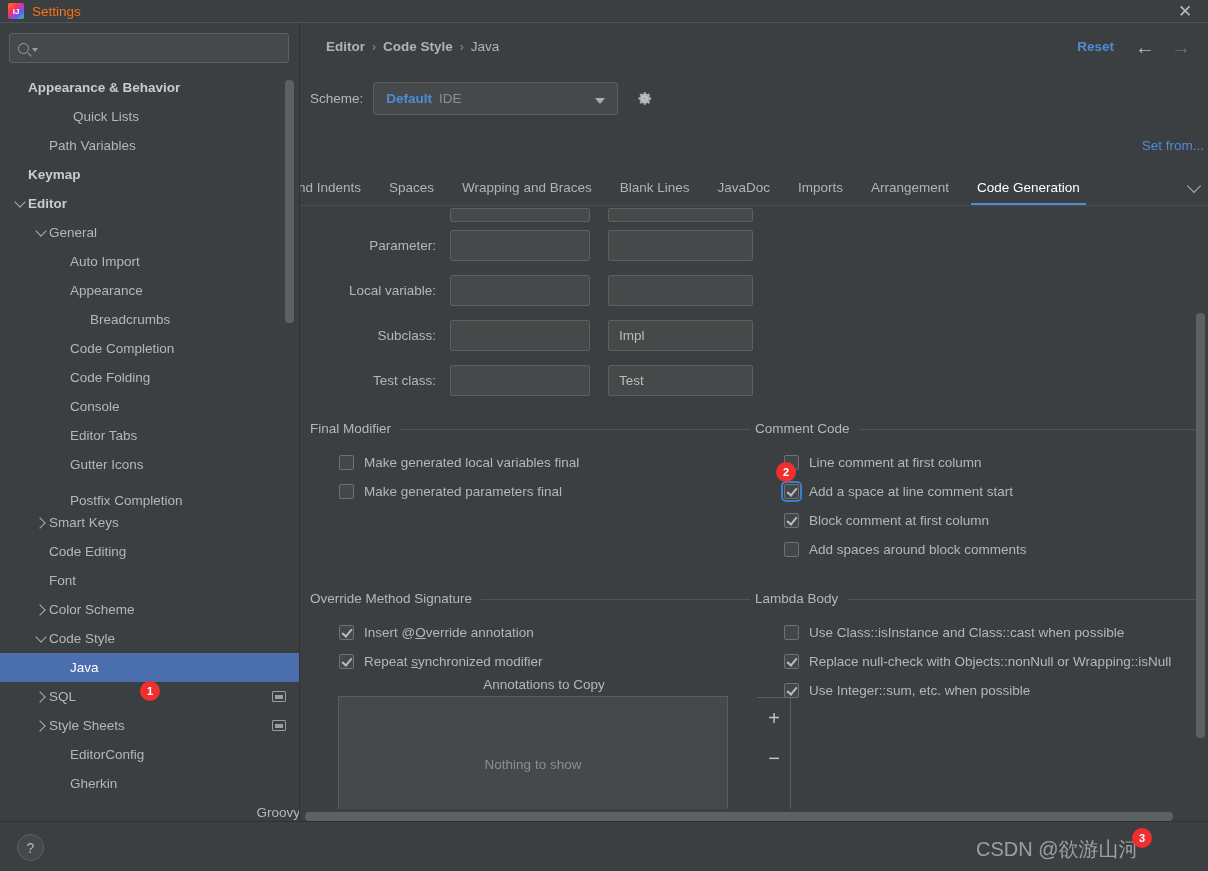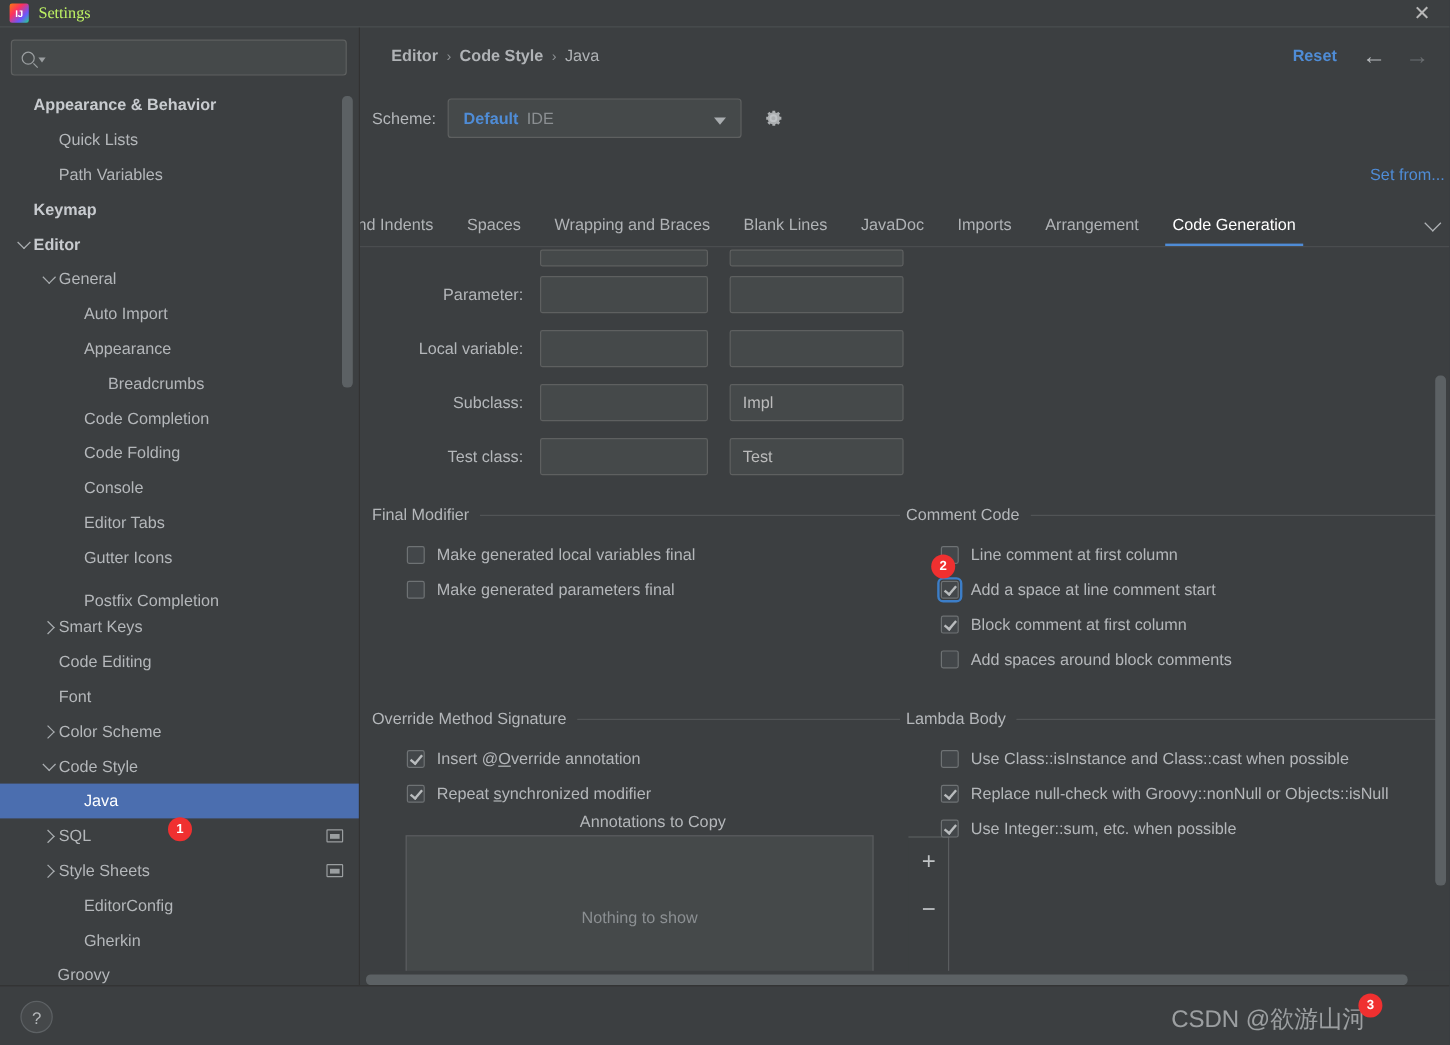--- a/index.html
+++ b/index.html
@@ -29,21 +29,21 @@
     background: linear-gradient(135deg,#f97a12 0%, #fe315d 35%, #6b57ff 70%, #21d789 100%);
     position: relative; flex: 0 0 auto;
   }
   .titlebar .logo::after {
     content: "IJ";
     position: absolute; left: 0; top: 0; right: 0; bottom: 0;
     color: #fff; font-size: 8px; font-weight: bold;
     display: flex; align-items: center; justify-content: center;
     font-family: "Liberation Sans", sans-serif;
   }
-  .titlebar .title { font-size: 13.5px; color: #bef264; font-family: Liberation Serif, serif; }
+  .titlebar .title { font-size: 13.5px; color: #f97316; }
   .titlebar .close {
     position: absolute; right: 10px; top: 1px;
     width: 26px; height: 20px;
     display: flex; align-items: center; justify-content: center;
     color: #b8b8b8; font-size: 17px; line-height: 1;
   }
   .titlebar-sep {
     position: absolute; left: 0; top: 22px; width: 1208px; height: 1px;
     background: #4f5355;
   }
@@ -352,21 +352,21 @@
         <span class="mag"></span>
         <span class="caret"></span>
         <input type="text" placeholder="" style="">
       </div>
     </div>
     <div class="tree" id="tree">
         <div class="tree-row bold" style="padding-left: 12px;">
           <span class="tw "></span>
           <span class="tree-label">Appearance &amp; Behavior</span>
         </div>
-        <div class="tree-row" style="padding-left: 33px;">
+        <div class="tree-row" style="padding-left: 33px; gap: 24px;">
           <span class="tw "></span>
           <span class="tree-label">Quick Lists</span>
         </div>
         <div class="tree-row" style="padding-left: 33px;">
           <span class="tw "></span>
           <span class="tree-label">Path Variables</span>
         </div>
         <div class="tree-row bold" style="padding-left: 12px;">
           <span class="tw "></span>
           <span class="tree-label">Keymap</span>
@@ -450,21 +450,21 @@
           <span class="row-badge"></span>
         </div>
         <div class="tree-row" style="padding-left: 54px;">
           <span class="tw "></span>
           <span class="tree-label">EditorConfig</span>
         </div>
         <div class="tree-row" style="padding-left: 54px;">
           <span class="tw "></span>
           <span class="tree-label">Gherkin</span>
         </div>
-        <div class="tree-row" style="padding-left: 32px;">
+        <div class="tree-row" style="padding-left: 32px; justify-content: flex-end;">
           <span class="tw "></span>
           <span class="tree-label">Groovy</span>
         </div>
       </div>
     <div class="sb-vert"></div>
   </div>
   <div class="sidebar-divider"></div>
 
   <div class="main">
 
@@ -628,21 +628,21 @@
           <span>Lambda Body</span>
           <span class="line"></span>
         </div>
         <div id="lambdaOpts" style="margin-top:12px; margin-left:29px;">
             <div class="cbrow">
               <span class="cb"></span>
               <span class="cb-label">Use Class::isInstance and Class::cast when possible</span>
             </div>
             <div class="cbrow">
               <span class="cb checked"></span>
-              <span class="cb-label">Replace null-check with Groovy::nonNull or Objects::isNull</span>
+              <span class="cb-label">Replace null-check with Objects::nonNull or Wrapping::isNull</span>
             </div>
             <div class="cbrow">
               <span class="cb checked"></span>
               <span class="cb-label">Use Integer::sum, etc. when possible</span>
             </div>
           </div>
       </div>
 
       <div class="content-vsb"></div>
       <div class="hsb-track">

